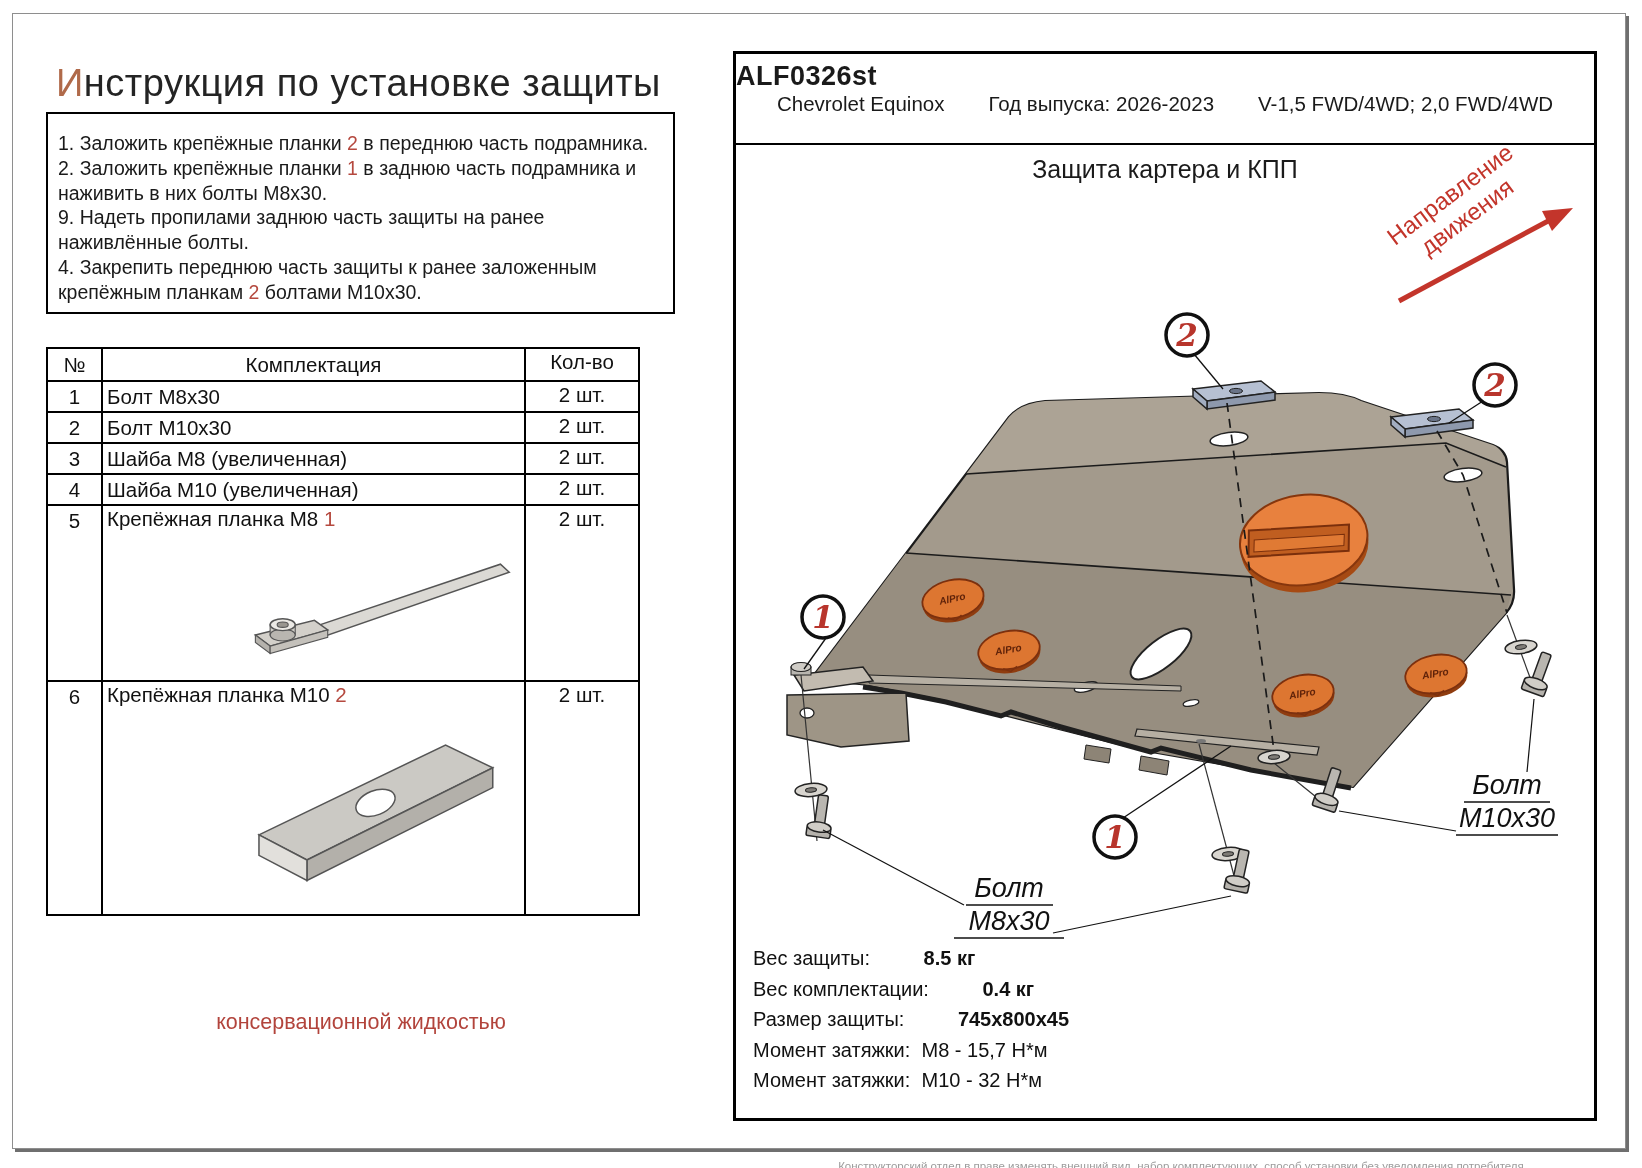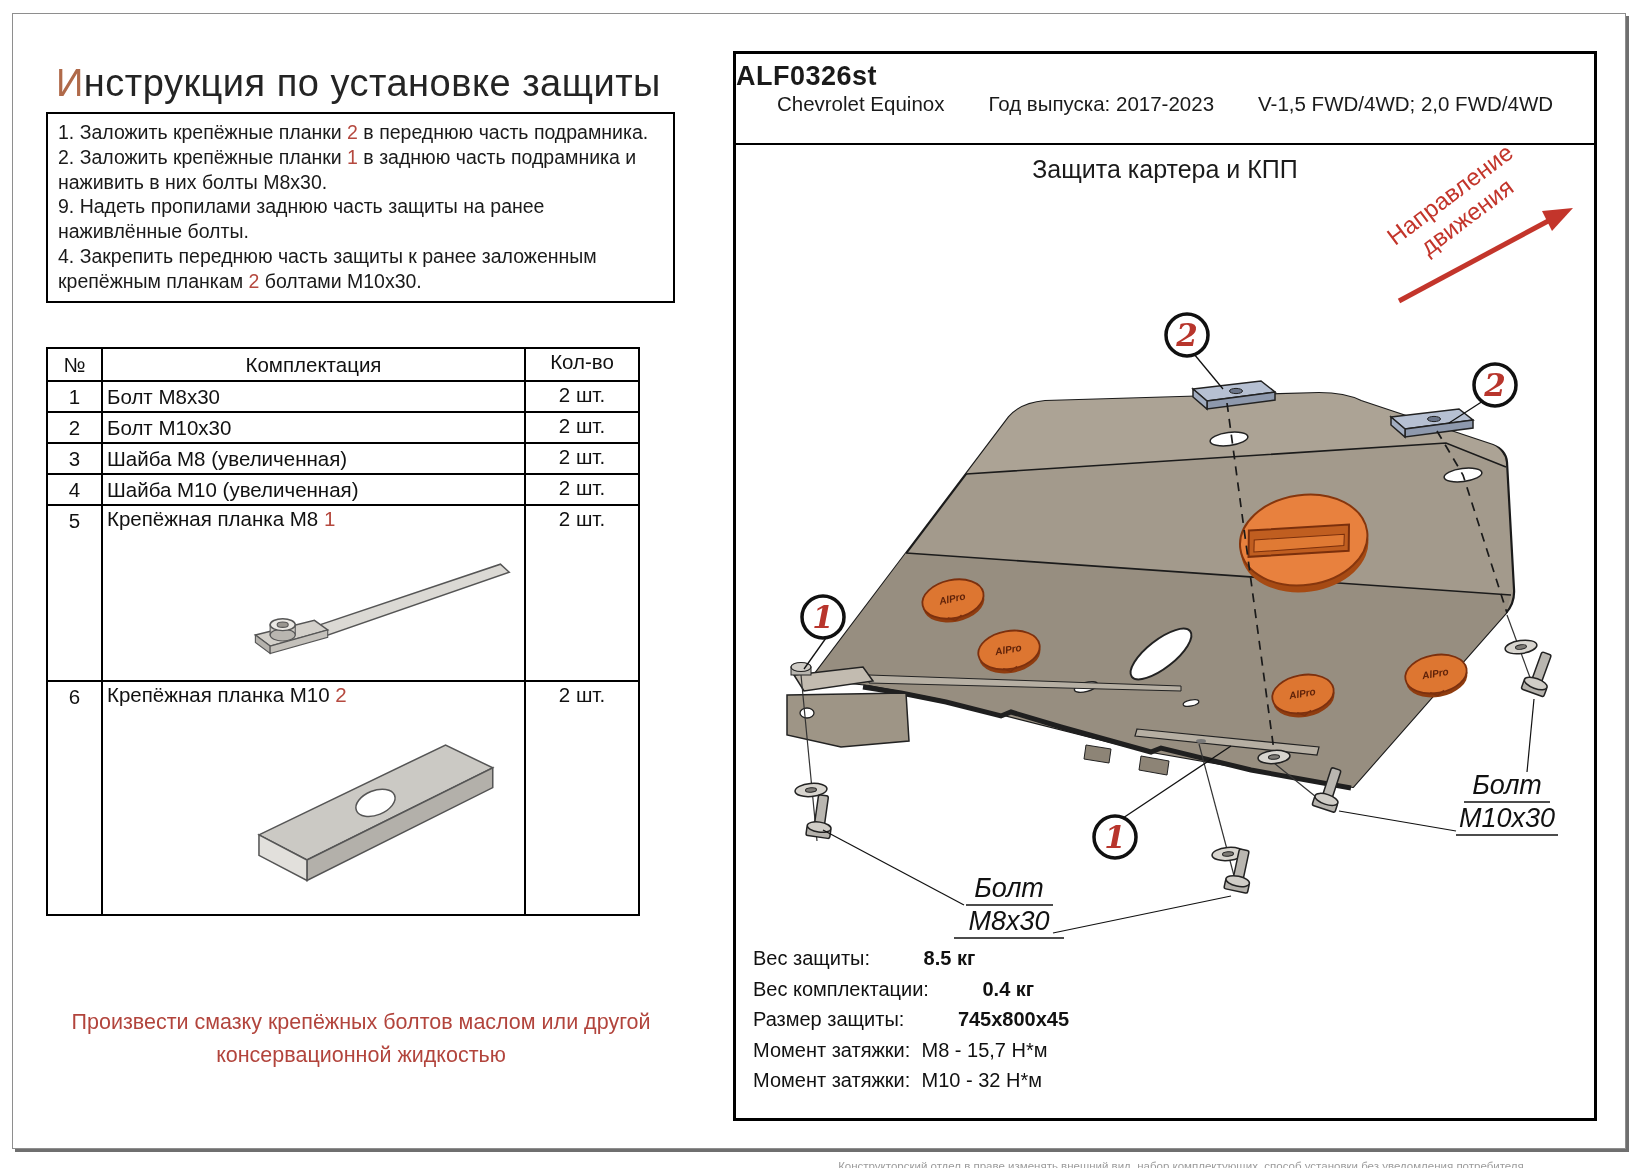--- a/index.html
+++ b/index.html
@@ -12,21 +12,21 @@
     border:1px solid #8e8e8e;box-shadow:3px 3px 0 #6f6f6f;
   }
   
   .title{
     position:absolute;left:40px;top:46px;margin:16px;
     font-size:38px;font-weight:400;color:#242424;letter-spacing:.5px;white-space:nowrap;
   }
   .title-first{color:#b06a4a;}
   .instructions{
     position:absolute;left:46px;top:112px;width:605px;
-    border:2px solid #000;padding:6px 10px 8px 10px;
+    border:2px solid #000;padding:17px 10px 8px 10px;
     font-size:19.5px;line-height:1.27;background:#fff;
   }
   .instructions p{margin:0;}
   .hl{color:#b5493f;}
   table.parts{
     position:absolute;left:46px;top:347px;width:594px;
     border-collapse:collapse;table-layout:fixed;font-size:20.5px;color:#111;background:#fff;
   }
   table.parts th,table.parts td{border:2px solid #000;padding:1px 4px;}
   table.parts th{font-weight:400;height:29px;}
@@ -125,29 +125,28 @@
         <polygon points="55,160 118,193 118,220 55,187" fill="#e2e0dc" stroke="#555" stroke-width="2"></polygon>
         <ellipse cx="208" cy="118" rx="27" ry="16" fill="#ffffff" stroke="#555" stroke-width="2" transform="rotate(-22 208 118)"></ellipse>
       </svg>
     </td>
     <td class="cqty">2 шт.</td>
   </tr>
 </tbody>
   </table>
 
 <div class="lube-note">
-  <div>Произвести смазку крепёжных болтов маслом или другой</div>
   <div>консервационной жидкостью</div>
 </div>
 
 <div class="panel">
   <div class="panel-code">ALF0326st</div>
   <div class="panel-sub">
     <span>Chevrolet Equinox</span>
-    <span>Год выпуска: 2017-2023</span>
+    <span>Год выпуска: 2026-2023</span>
     <span>V-1,5 FWD/4WD; 2,0 FWD/4WD</span>
   </div>
   <div class="panel-divider"></div>
   <div class="diagram-title">Защита картера и КПП</div>
 
   <svg class="diagram" width="856" height="828" viewBox="735 145 856 828">
     <defs>
       <g id="washer">
         <ellipse rx="16" ry="6.5" fill="#d8d5cf" stroke="#222" stroke-width="1.5"></ellipse>
         <ellipse rx="5.5" ry="2.2" fill="#7e7b76" stroke="#222" stroke-width="1"></ellipse>

